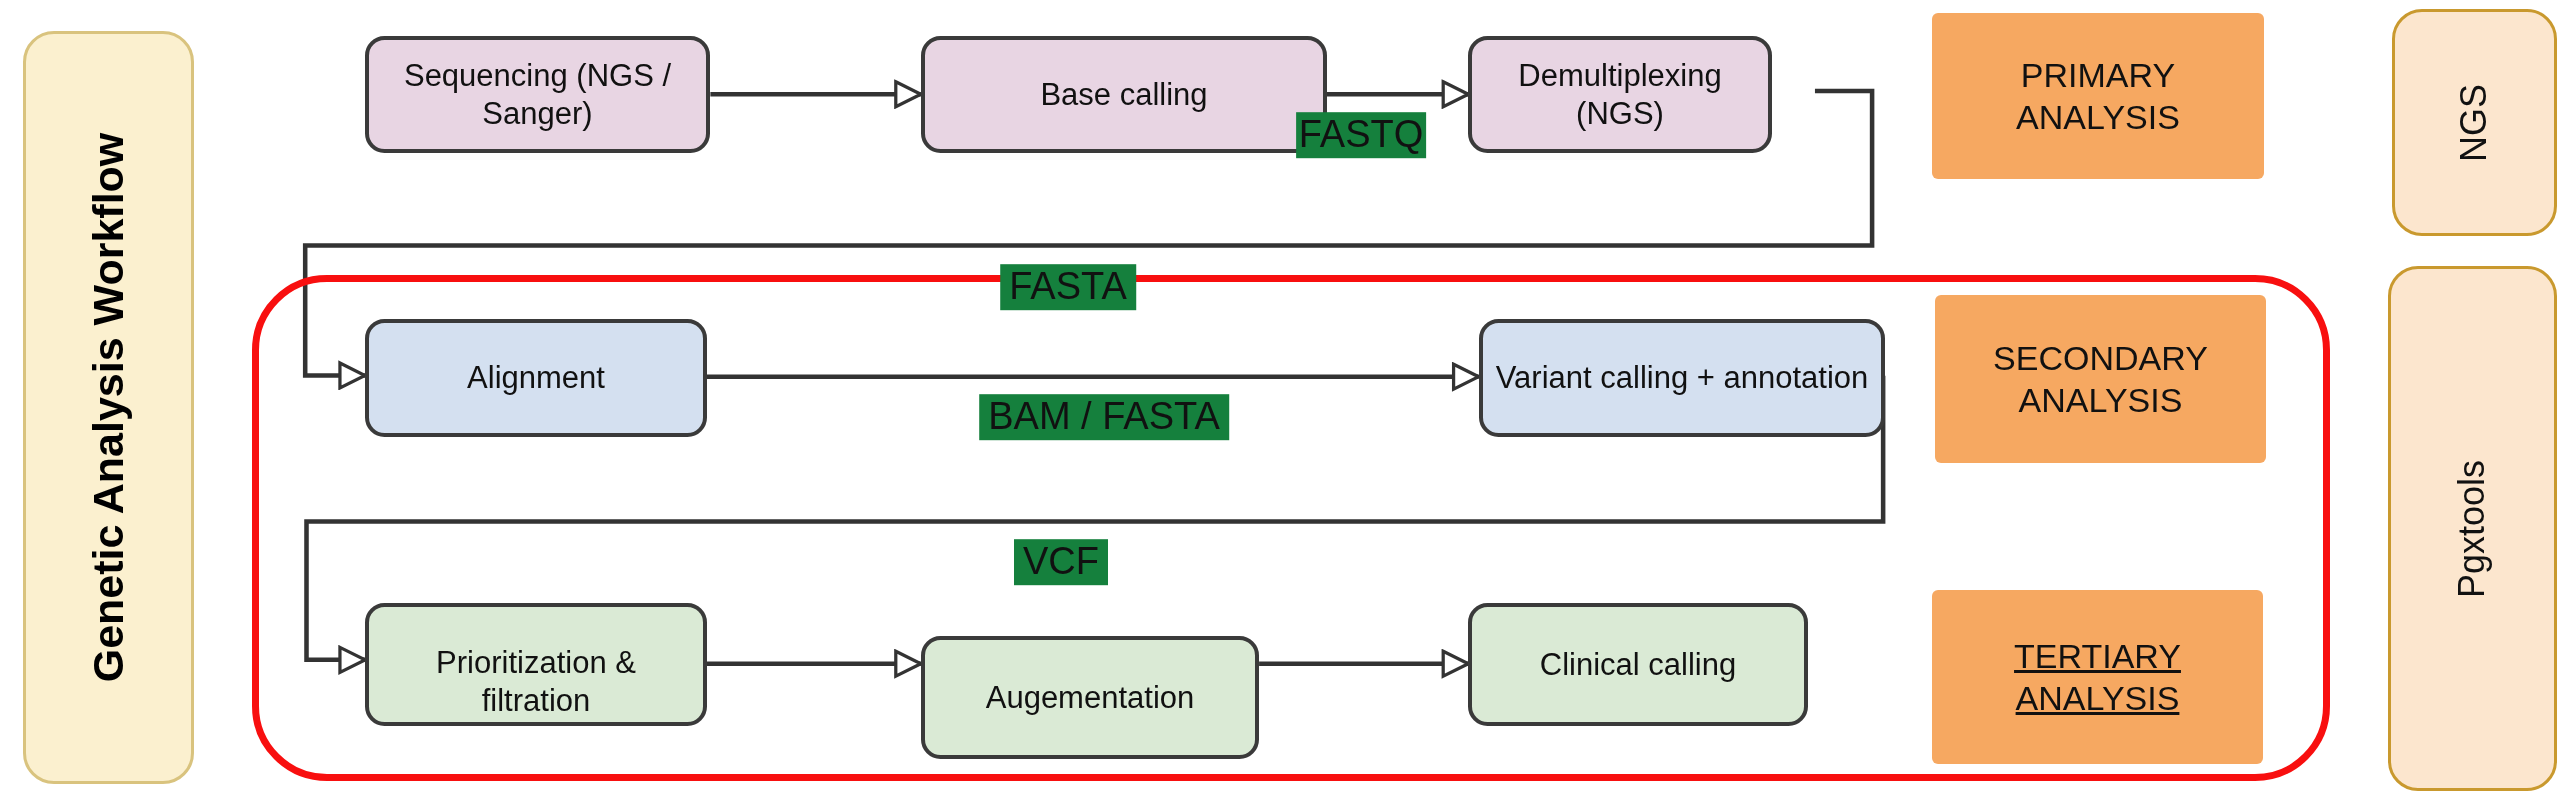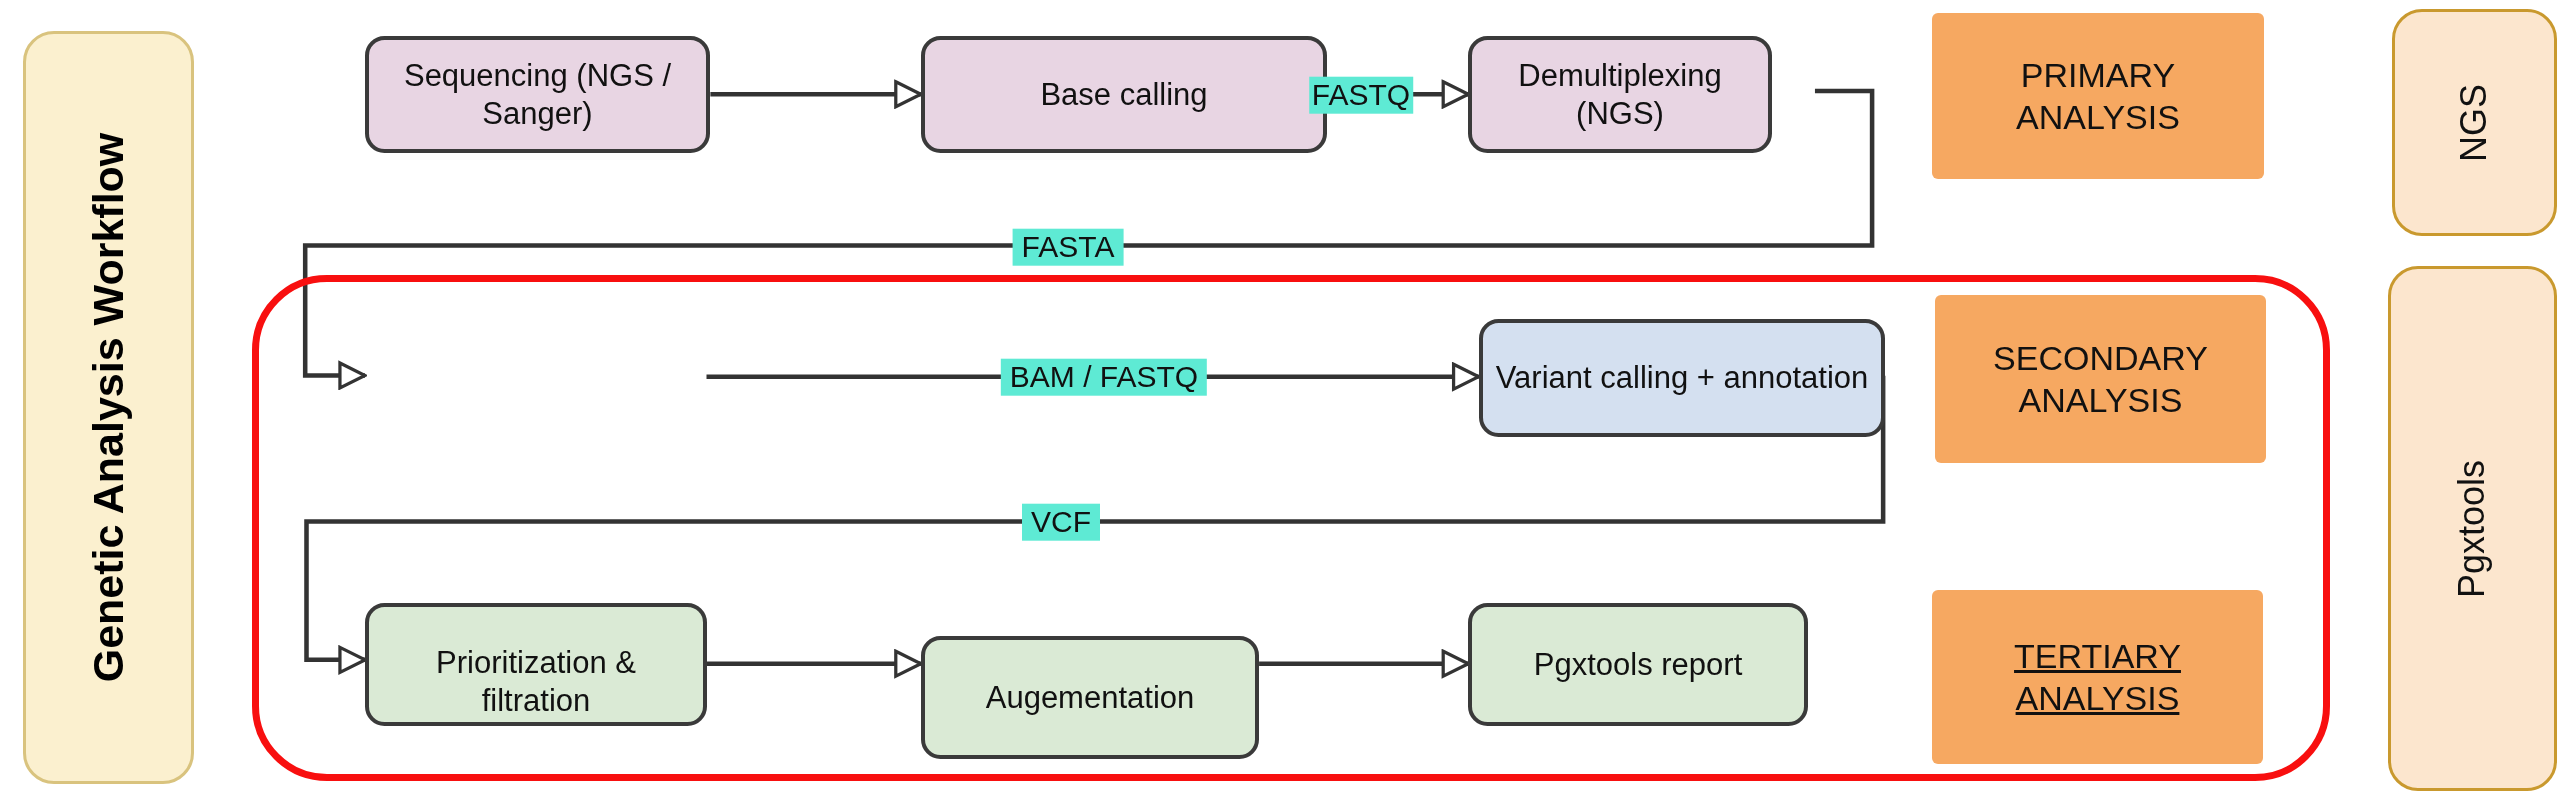--- a/index.html
+++ b/index.html
@@ -85,23 +85,23 @@
   }
   .title-bar span {
     transform: rotate(-90deg); white-space: nowrap;
     font-size: 43px; font-weight: bold; color: #000;
   }
 
   
   .edge-label {
     position: absolute; z-index: 4;
     transform: translate(-50%, -50%);
-    background: #5eead4;
+    background: #15803d;
     padding: 1.3px 9px;
-    font-size: 30px; white-space: nowrap;
+    font-size: 38px; white-space: nowrap; margin-top: 40px;
   }
   .el-fastq { left: 1361px; top: 95px; padding: 1.3px 2.6px; }
   .el-fasta { left: 1068px; top: 247px; }
   .el-bam   { left: 1104px; top: 377px; }
   .el-vcf   { left: 1061px; top: 522px; }
 </style>
 </head>
 <body>
 
 <div id="canvas">
@@ -130,32 +130,35 @@
   <div class="node pink n-sequencing">
     <span>Sequencing (NGS / Sanger)</span>
   </div>
   <div class="node pink n-base-calling">
     <span>Base calling</span>
   </div>
   <div class="node pink n-demultiplexing">
     <span>Demultiplexing (NGS)</span>
   </div>
 
+  <div class="node blue n-alignment">
+    <span>Alignment</span>
+  </div>
   <div class="node blue n-variant">
     <span>Variant calling + annotation</span>
   </div>
 
   <div class="node green n-prioritization">
     <span>Prioritization &amp; filtration</span>
   </div>
   <div class="node green n-augmentation">
     <span>Augementation</span>
   </div>
   <div class="node green n-clinical">
-    <span>Pgxtools report</span>
+    <span>Clinical calling</span>
   </div>
 
   <div class="stage s-primary">
     <span>PRIMARY ANALYSIS</span>
   </div>
   <div class="stage s-secondary">
     <span>SECONDARY ANALYSIS</span>
   </div>
   <div class="stage s-tertiary">
     <span>TERTIARY ANALYSIS</span>
@@ -163,17 +166,17 @@
 
   <div class="side sd-ngs">
     <span>NGS</span>
   </div>
   <div class="side sd-pgx">
     <span>Pgxtools</span>
   </div>
 
   <div class="edge-label el-fastq">FASTQ</div>
   <div class="edge-label el-fasta">FASTA</div>
-  <div class="edge-label el-bam">BAM / FASTQ</div>
+  <div class="edge-label el-bam">BAM / FASTA</div>
   <div class="edge-label el-vcf">VCF</div>
 
 </div>
 
 
 </body></html>

